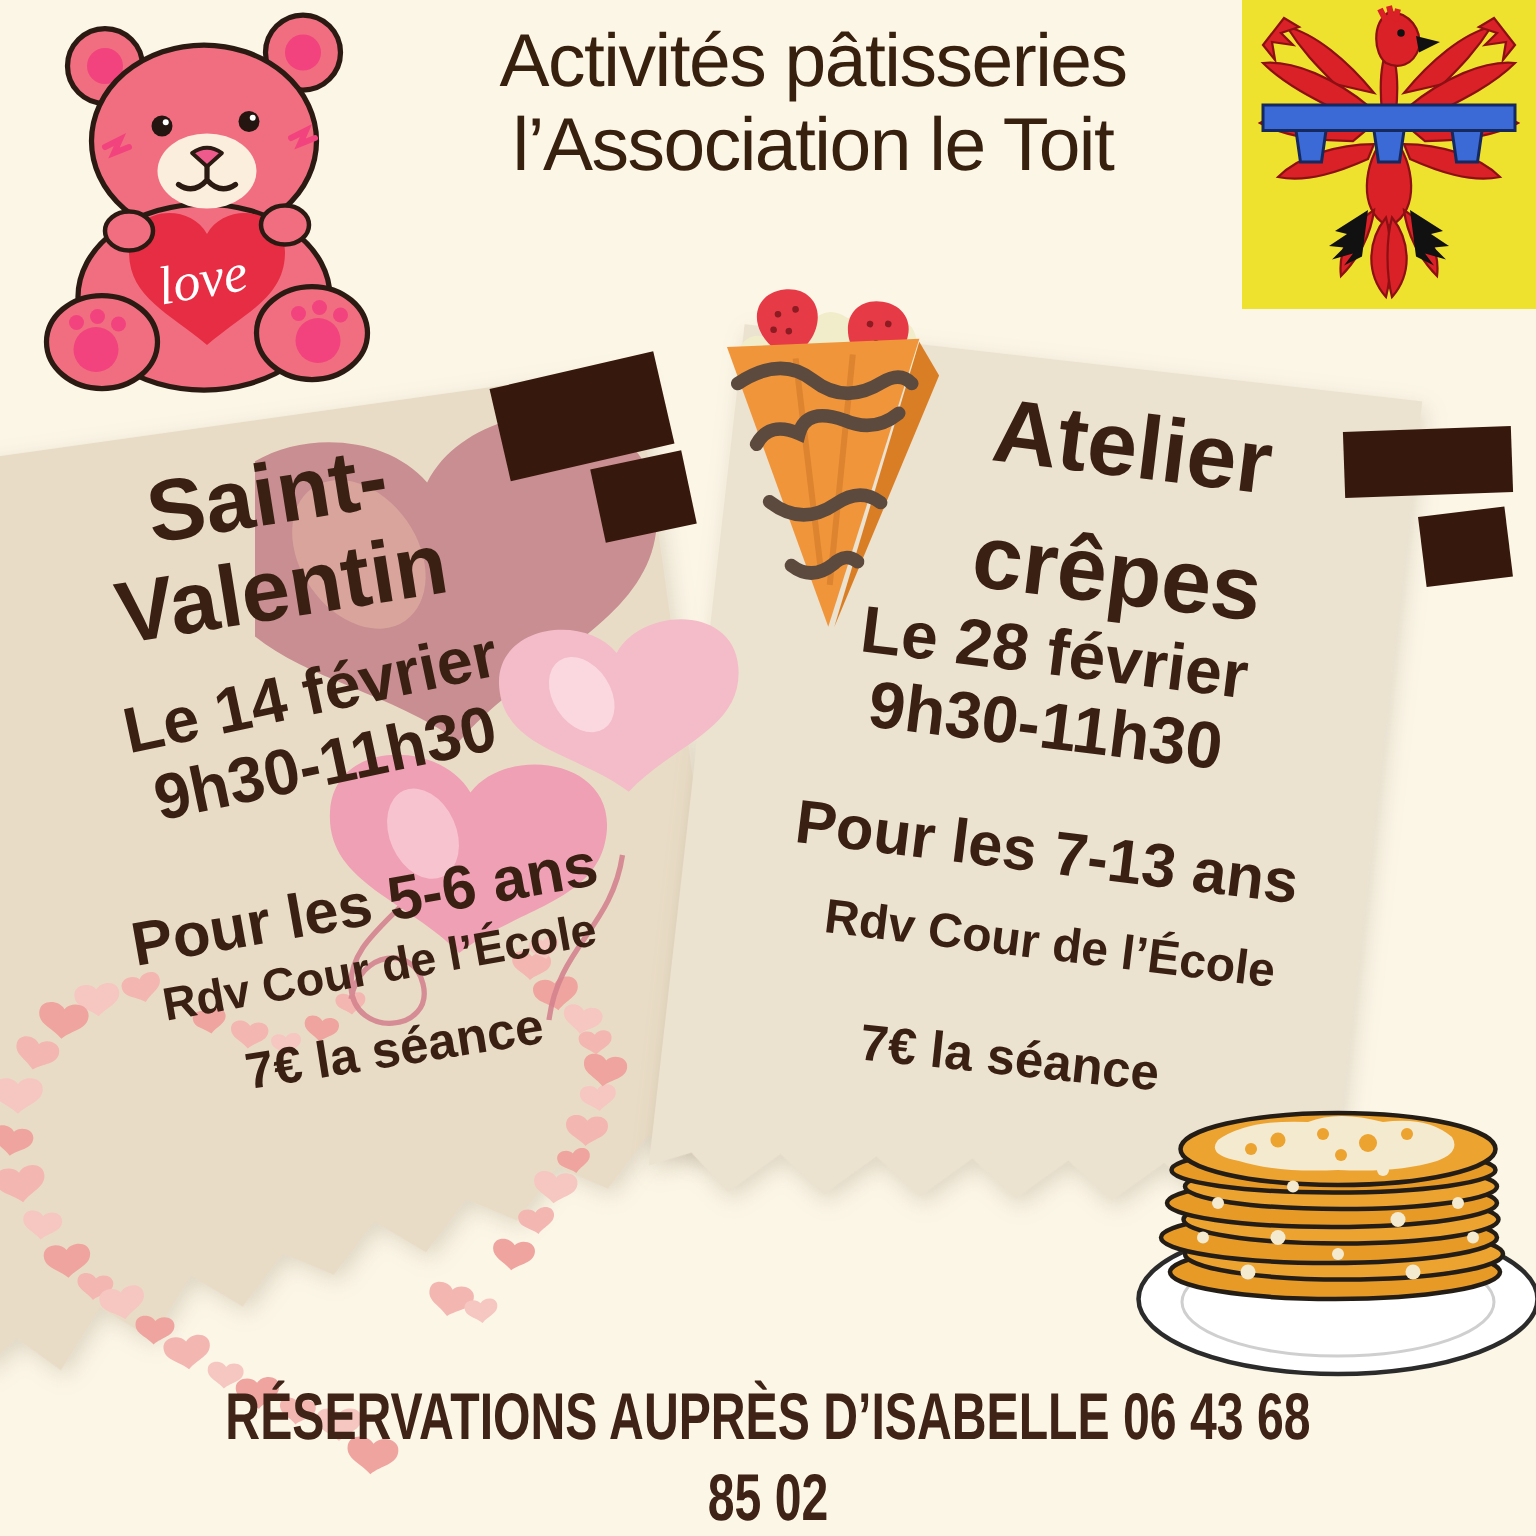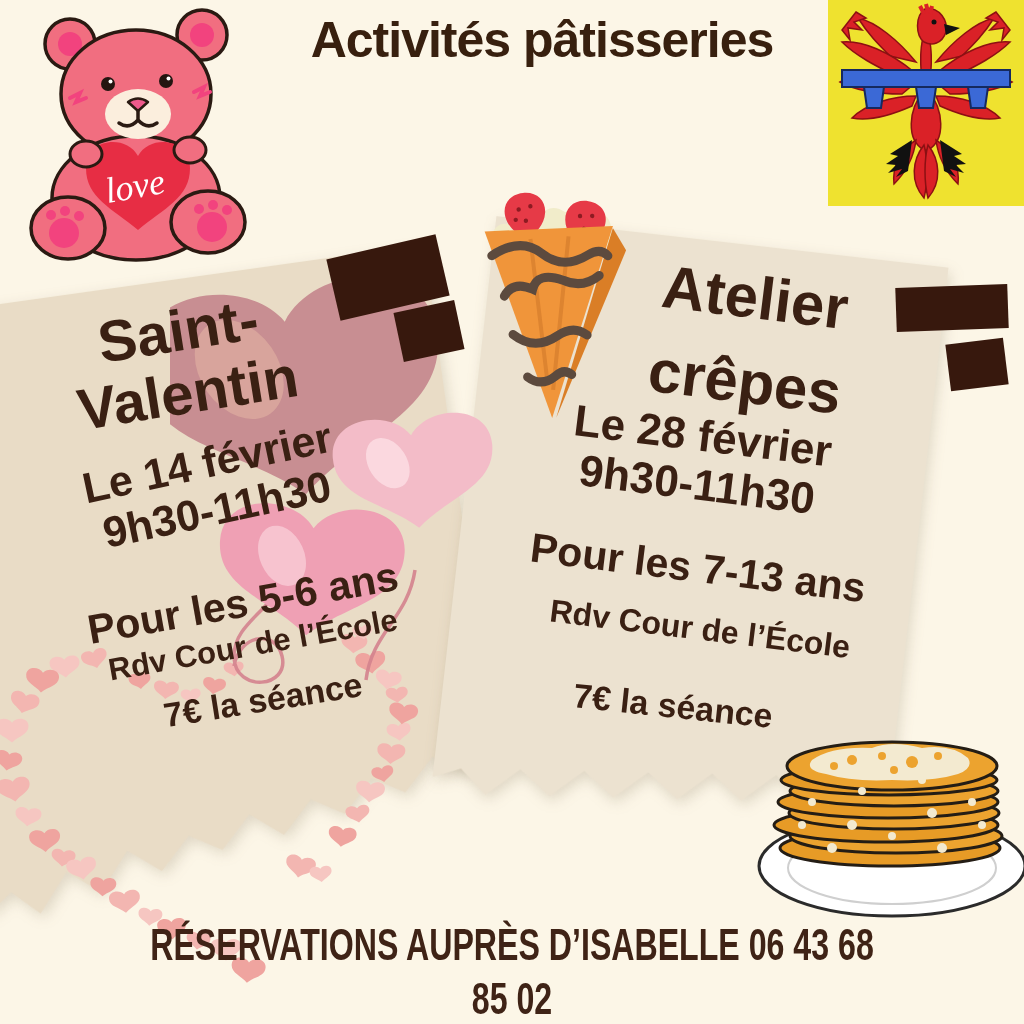--- a/index.html
+++ b/index.html
@@ -10,21 +10,21 @@
   .card-wrap{position:absolute;filter:drop-shadow(3px 5px 7px rgba(110,90,60,.20));}
   .card{width:100%;height:100%;}
   #card-left-wrap{left:-55px;top:278px;width:525px;height:628px;transform:rotate(-8deg);}
   #card-left{background:#e9dcc6;clip-path:polygon(0 0,100% 0,100% 80%,94% 84%,88% 81%,82% 86%,76% 83%,70% 88%,64% 85%,58% 90%,52% 86%,46% 91%,40% 88%,34% 93%,28% 89%,22% 95%,16% 91%,10% 97%,5% 93%,0 96%);}
   #card-right-wrap{left:462px;top:240px;width:455px;height:582px;transform:rotate(6.5deg);}
   #card-right{background:#ece2d0;clip-path:polygon(0 0,100% 0,100% 88%,94% 92%,88% 89%,82% 94%,75% 90%,68% 95%,61% 91%,54% 96%,47% 92%,40% 97%,33% 93%,26% 98%,19% 94%,12% 99%,6% 95%,0 97%);}
   
   .accent-rect{position:absolute;background:#37180d;}
   
   .ptxt{position:absolute;font-weight:700;color:#3a2013;text-align:center;white-space:nowrap;transform:translate(-50%,-50%) rotate(var(--r,0deg));line-height:1.08;}
-  #title{position:absolute;left:262px;top:12px;width:560px;text-align:center;font-weight:700;
+  #title{position:absolute;left:262px;top:12px;width:560px;text-align:center;font-weight:400;
          font-size:50px;line-height:1.12;color:#38200f;letter-spacing:-1px;}
   #footer{position:absolute;left:0;top:918px;width:1024px;text-align:center;color:#3f2316;
           font-weight:700;font-size:44px;line-height:1.22;transform:scaleX(.73);letter-spacing:0;}
   svg{display:block;}
   .overlay{pointer-events:none;}
 </style>
 </head>
 <body>
 
 <div id="canvas">
@@ -150,20 +150,21 @@
   <div class="ptxt" style="--r:7deg;left:700px;top:460px;font-size:44px;line-height:1.12;">
     <div>Le 28 février</div>
     <div>9h30-11h30</div>
   </div>
   <div class="ptxt" style="--r:7deg;left:698px;top:568px;font-size:41px;">Pour les 7-13 ans</div>
   <div class="ptxt" style="--r:7deg;left:700px;top:629px;font-size:32px;">Rdv Cour de l’École</div>
   <div class="ptxt" style="--r:6deg;left:673px;top:706px;font-size:34px;">7€ la séance</div>
 
   <div id="title">
     <div>Activités pâtisseries</div>
+    <div>l’Association le Toit</div>
   </div>
 
   <svg class="abs overlay" style="left:18px;top:2px;" width="238" height="264" viewBox="0 0 238 264">
     <g stroke="#2a1a12" stroke-width="3.5">
       <circle cx="52" cy="42" r="25" fill="#f16e80"></circle>
       <circle cx="184" cy="33" r="25" fill="#f16e80"></circle>
       <circle cx="52" cy="42" r="12" fill="#f2437e" stroke="none"></circle>
       <circle cx="184" cy="33" r="12" fill="#f2437e" stroke="none"></circle>
       <ellipse cx="118" cy="92" rx="75" ry="64" fill="#f16e80"></ellipse>
       <ellipse cx="118" cy="196" rx="84" ry="62" fill="#f16e80"></ellipse>

